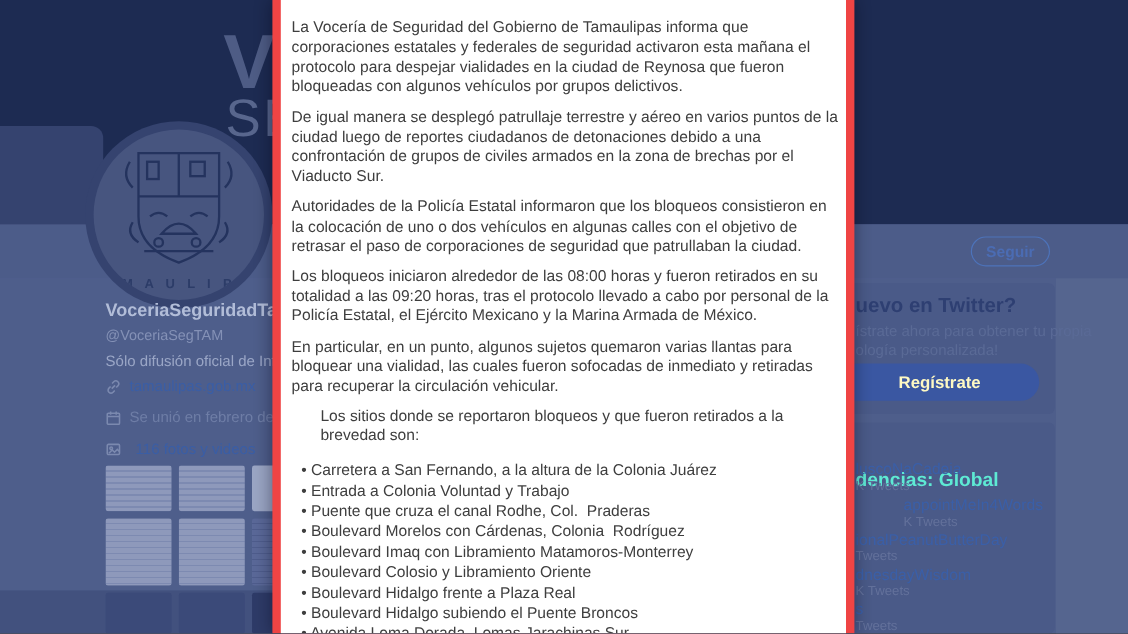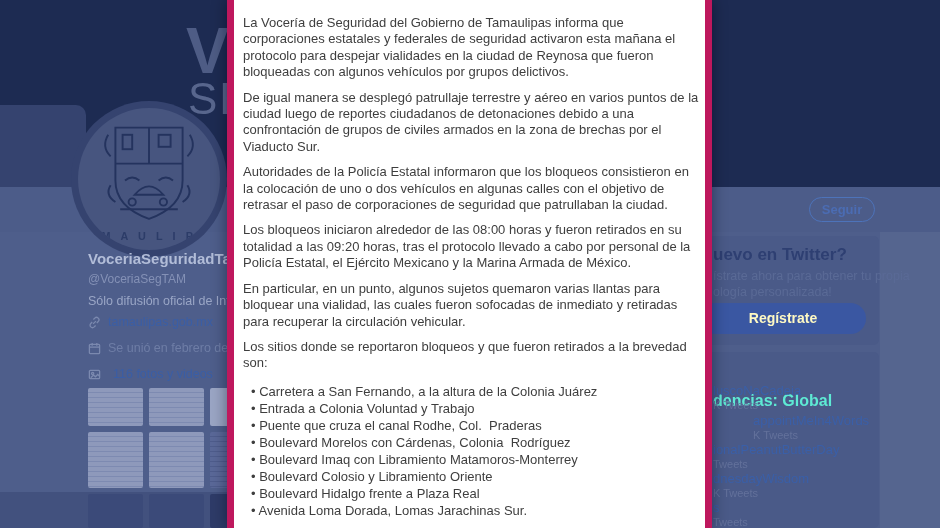--- a/index.html
+++ b/index.html
@@ -59,30 +59,30 @@
   .card-trends{top:352px;height:176px;}
   .trends-title{position:absolute;left:13px;top:8px;font-size:16px;font-weight:700;color:#5eead4;white-space:nowrap;margin-top:32px;}
   .trend{position:absolute;left:13px;white-space:nowrap;}
   .trend .tag{font-size:13px;font-weight:400;color:#3a5fa8;}
   .trend .cnt{font-size:11px;color:#63719b;margin-top:1px;}
   .t0{top:31px;} .t1{top:61px;padding-left:40px;} .t2{top:90px;} .t3{top:119px;} .t4{top:148px;}
 
   
   .statement{
     position:absolute;left:227px;top:0;width:485px;height:528px;
-    background:#be185d;box-shadow:0 0 14px rgba(0,0,20,0.45);
+    background:#ef4444;box-shadow:0 0 14px rgba(0,0,20,0.45);
     box-sizing:border-box;padding:0 7px;
   }
   .statement-inner{
     background:#ffffff;width:100%;height:100%;box-sizing:border-box;
     padding:15px 6px 6px 9px;
     color:#3e3e3e;font-size:13px;line-height:16.4px;overflow:hidden;
   }
   .statement-inner p{margin:0 0 9px 0;}
-  .statement-inner p.intro{margin-bottom:0;}
+  .statement-inner p.intro{margin-bottom:0;margin-left:24px;}
   .statement ul{list-style:none;margin:11px 0 0 0;padding:0 0 0 8px;}
   .statement li{line-height:17px;white-space:pre-wrap;}
   .statement li::before{content:"• ";}
 </style>
 </head>
 <body>
 
 <div class="stage">
 
   <div class="cover">
@@ -201,19 +201,20 @@
       <p>En particular, en un punto, algunos sujetos quemaron varias llantas para bloquear una vialidad, las cuales fueron sofocadas de inmediato y retiradas para recuperar la circulación vehicular.</p>
       <p class="intro">Los sitios donde se reportaron bloqueos y que fueron retirados a la brevedad son:</p>
       <ul>
         <li>Carretera a San Fernando, a la altura de la Colonia Juárez</li>
         <li>Entrada a Colonia Voluntad y Trabajo</li>
         <li>Puente que cruza el canal Rodhe, Col.  Praderas</li>
         <li>Boulevard Morelos con Cárdenas, Colonia  Rodríguez</li>
         <li>Boulevard Imaq con Libramiento Matamoros-Monterrey</li>
         <li>Boulevard Colosio y Libramiento Oriente</li>
         <li>Boulevard Hidalgo frente a Plaza Real</li>
+        <li>Boulevard Hidalgo subiendo el Puente Broncos</li>
         <li>Avenida Loma Dorada, Lomas Jarachinas Sur.</li>
 
       </ul>
     </div>
   </div>
 
 </div>
 
 </body></html>

